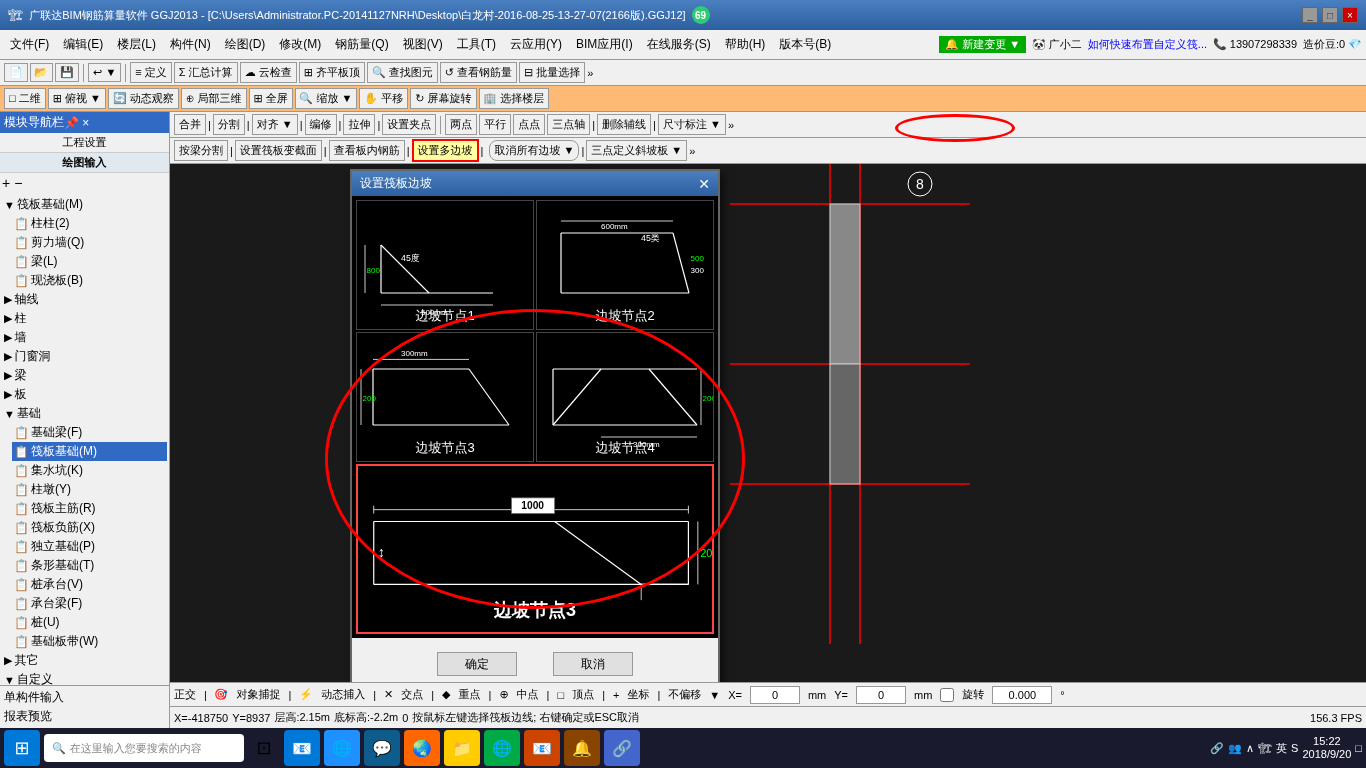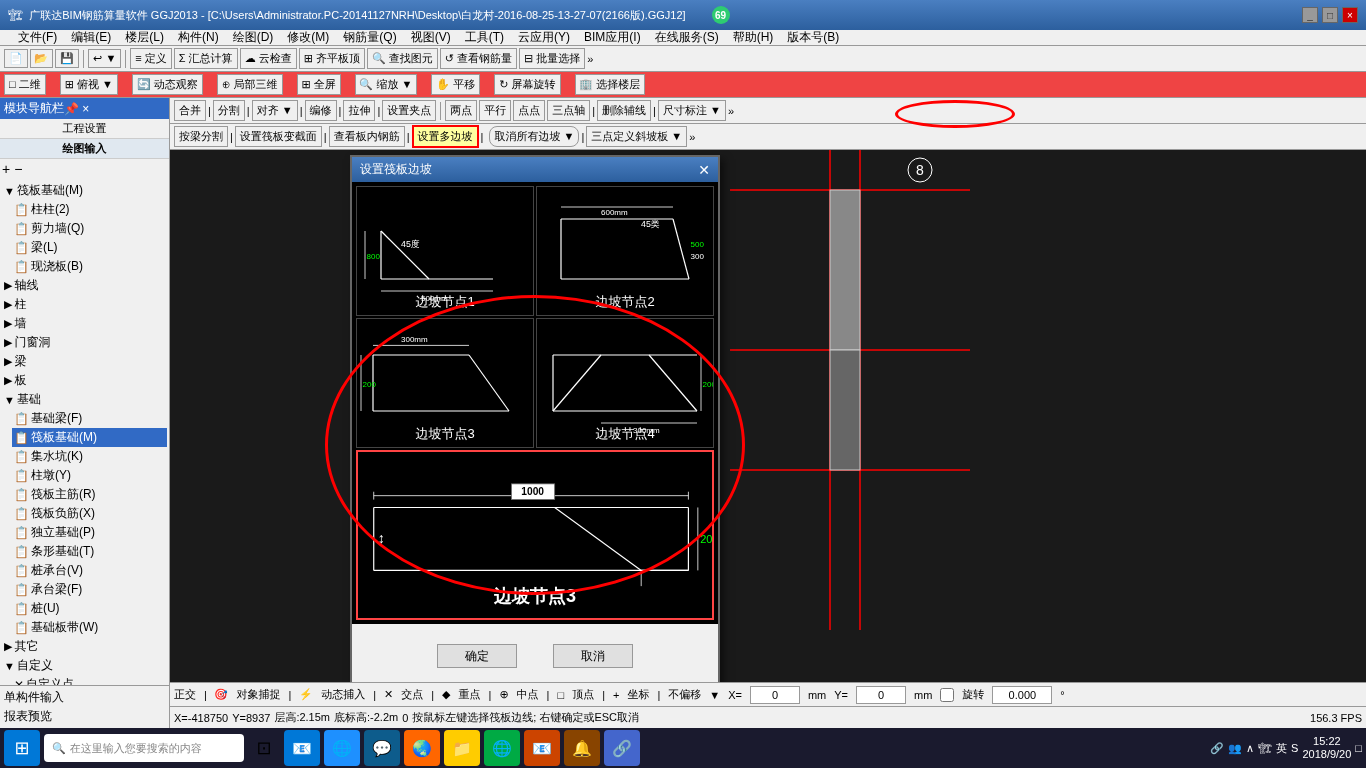--- a/index.html
+++ b/index.html
@@ -9,31 +9,31 @@
     .title-bar {
       height: 30px;
       background: linear-gradient(to bottom, #4a7fc1, #2c5f9e);
       display: flex;
       align-items: center;
       justify-content: space-between;
       padding: 0 8px;
       color: white;
     }
     .title-bar-left { display: flex; align-items: center; gap: 6px; font-size: 12px; }
-    .title-badge { background: #2ecc71; color: white; border-radius: 50%; width: 18px; height: 18px; display: flex; align-items: center; justify-content: center; font-size: 10px; font-weight: bold; margin-left: 20px; }
+    .title-badge { background: #2ecc71; color: white; border-radius: 50%; width: 18px; height: 18px; display: flex; align-items: center; justify-content: center; font-size: 10px; font-weight: bold; }
     .title-bar-controls { display: flex; gap: 4px; }
     .title-btn { width: 16px; height: 16px; background: #999; border: 1px solid #666; display: flex; align-items: center; justify-content: center; font-size: 10px; cursor: pointer; color: #333; }
 
     
     .menu-bar {
-      height: 16px;
-      background: #f0f0f0;
-      display: flex;
-      align-items: center;
-      padding: 0 12px;
+      height: 30px;
+      background: #f0f0f0;
+      display: flex;
+      align-items: center;
+      padding: 0 4px;
       border-bottom: 1px solid #999;
       font-size: 12px;
       gap: 2px;
     }
     .menu-item { padding: 2px 6px; cursor: pointer; white-space: nowrap; }
 
     
     .toolbar {
       height: 26px;
       background: #f0f0f0;
@@ -53,26 +53,26 @@
       display: flex;
       align-items: center;
       gap: 2px;
       white-space: nowrap;
     }
     .toolbar-separator { width: 1px; height: 18px; background: #999; margin: 0 2px; }
 
     
     .toolbar2 {
       height: 26px;
-      background: #ef4444;
+      background: #fdba74;
       display: flex;
       align-items: center;
       padding: 0 4px;
       border-bottom: 1px solid #999;
-      gap: 14px;
+      gap: 2px;
       font-size: 11px;
     }
 
     
     .sidebar {
       width: 170px;
       background: #f0f0f0;
       border-right: 1px solid #999;
       display: flex;
       flex-direction: column;
@@ -219,21 +219,21 @@
       left: 0; right: 0;
       text-align: center;
       color: white;
       font-size: 18px;
       font-weight: bold;
     }
     .dialog-footer {
       display: flex;
       justify-content: center;
       gap: 36px;
-      padding: 20px;
+      padding: 14px;
       background: #f0f0f0;
     }
     .dialog-btn {
       width: 80px;
       height: 24px;
       background: #e0e0e0;
       border: 1px solid #999;
       cursor: pointer;
       font-size: 12px;
     }
@@ -336,20 +336,27 @@
     <span class="menu-item">绘图(D)</span>
     <span class="menu-item">修改(M)</span>
     <span class="menu-item">钢筋量(Q)</span>
     <span class="menu-item">视图(V)</span>
     <span class="menu-item">工具(T)</span>
     <span class="menu-item">云应用(Y)</span>
     <span class="menu-item">BIM应用(I)</span>
     <span class="menu-item">在线服务(S)</span>
     <span class="menu-item">帮助(H)</span>
     <span class="menu-item">版本号(B)</span>
+    <div class="top-right-info">
+      <button class="green-btn">🔔 新建变更 ▼</button>
+      <span>🐼 广小二</span>
+      <span style="color:blue;cursor:pointer;">如何快速布置自定义筏...</span>
+      <span>📞 13907298339</span>
+      <span>造价豆:0 💎</span>
+    </div>
   </div>
 
   <div class="toolbar">
     <button class="toolbar-btn">📄</button>
     <button class="toolbar-btn">📂</button>
     <button class="toolbar-btn">💾</button>
     <div class="toolbar-separator"></div>
     <button class="toolbar-btn">↩ ▼</button>
     <div class="toolbar-separator"></div>
     <button class="toolbar-btn">≡ 定义</button>

